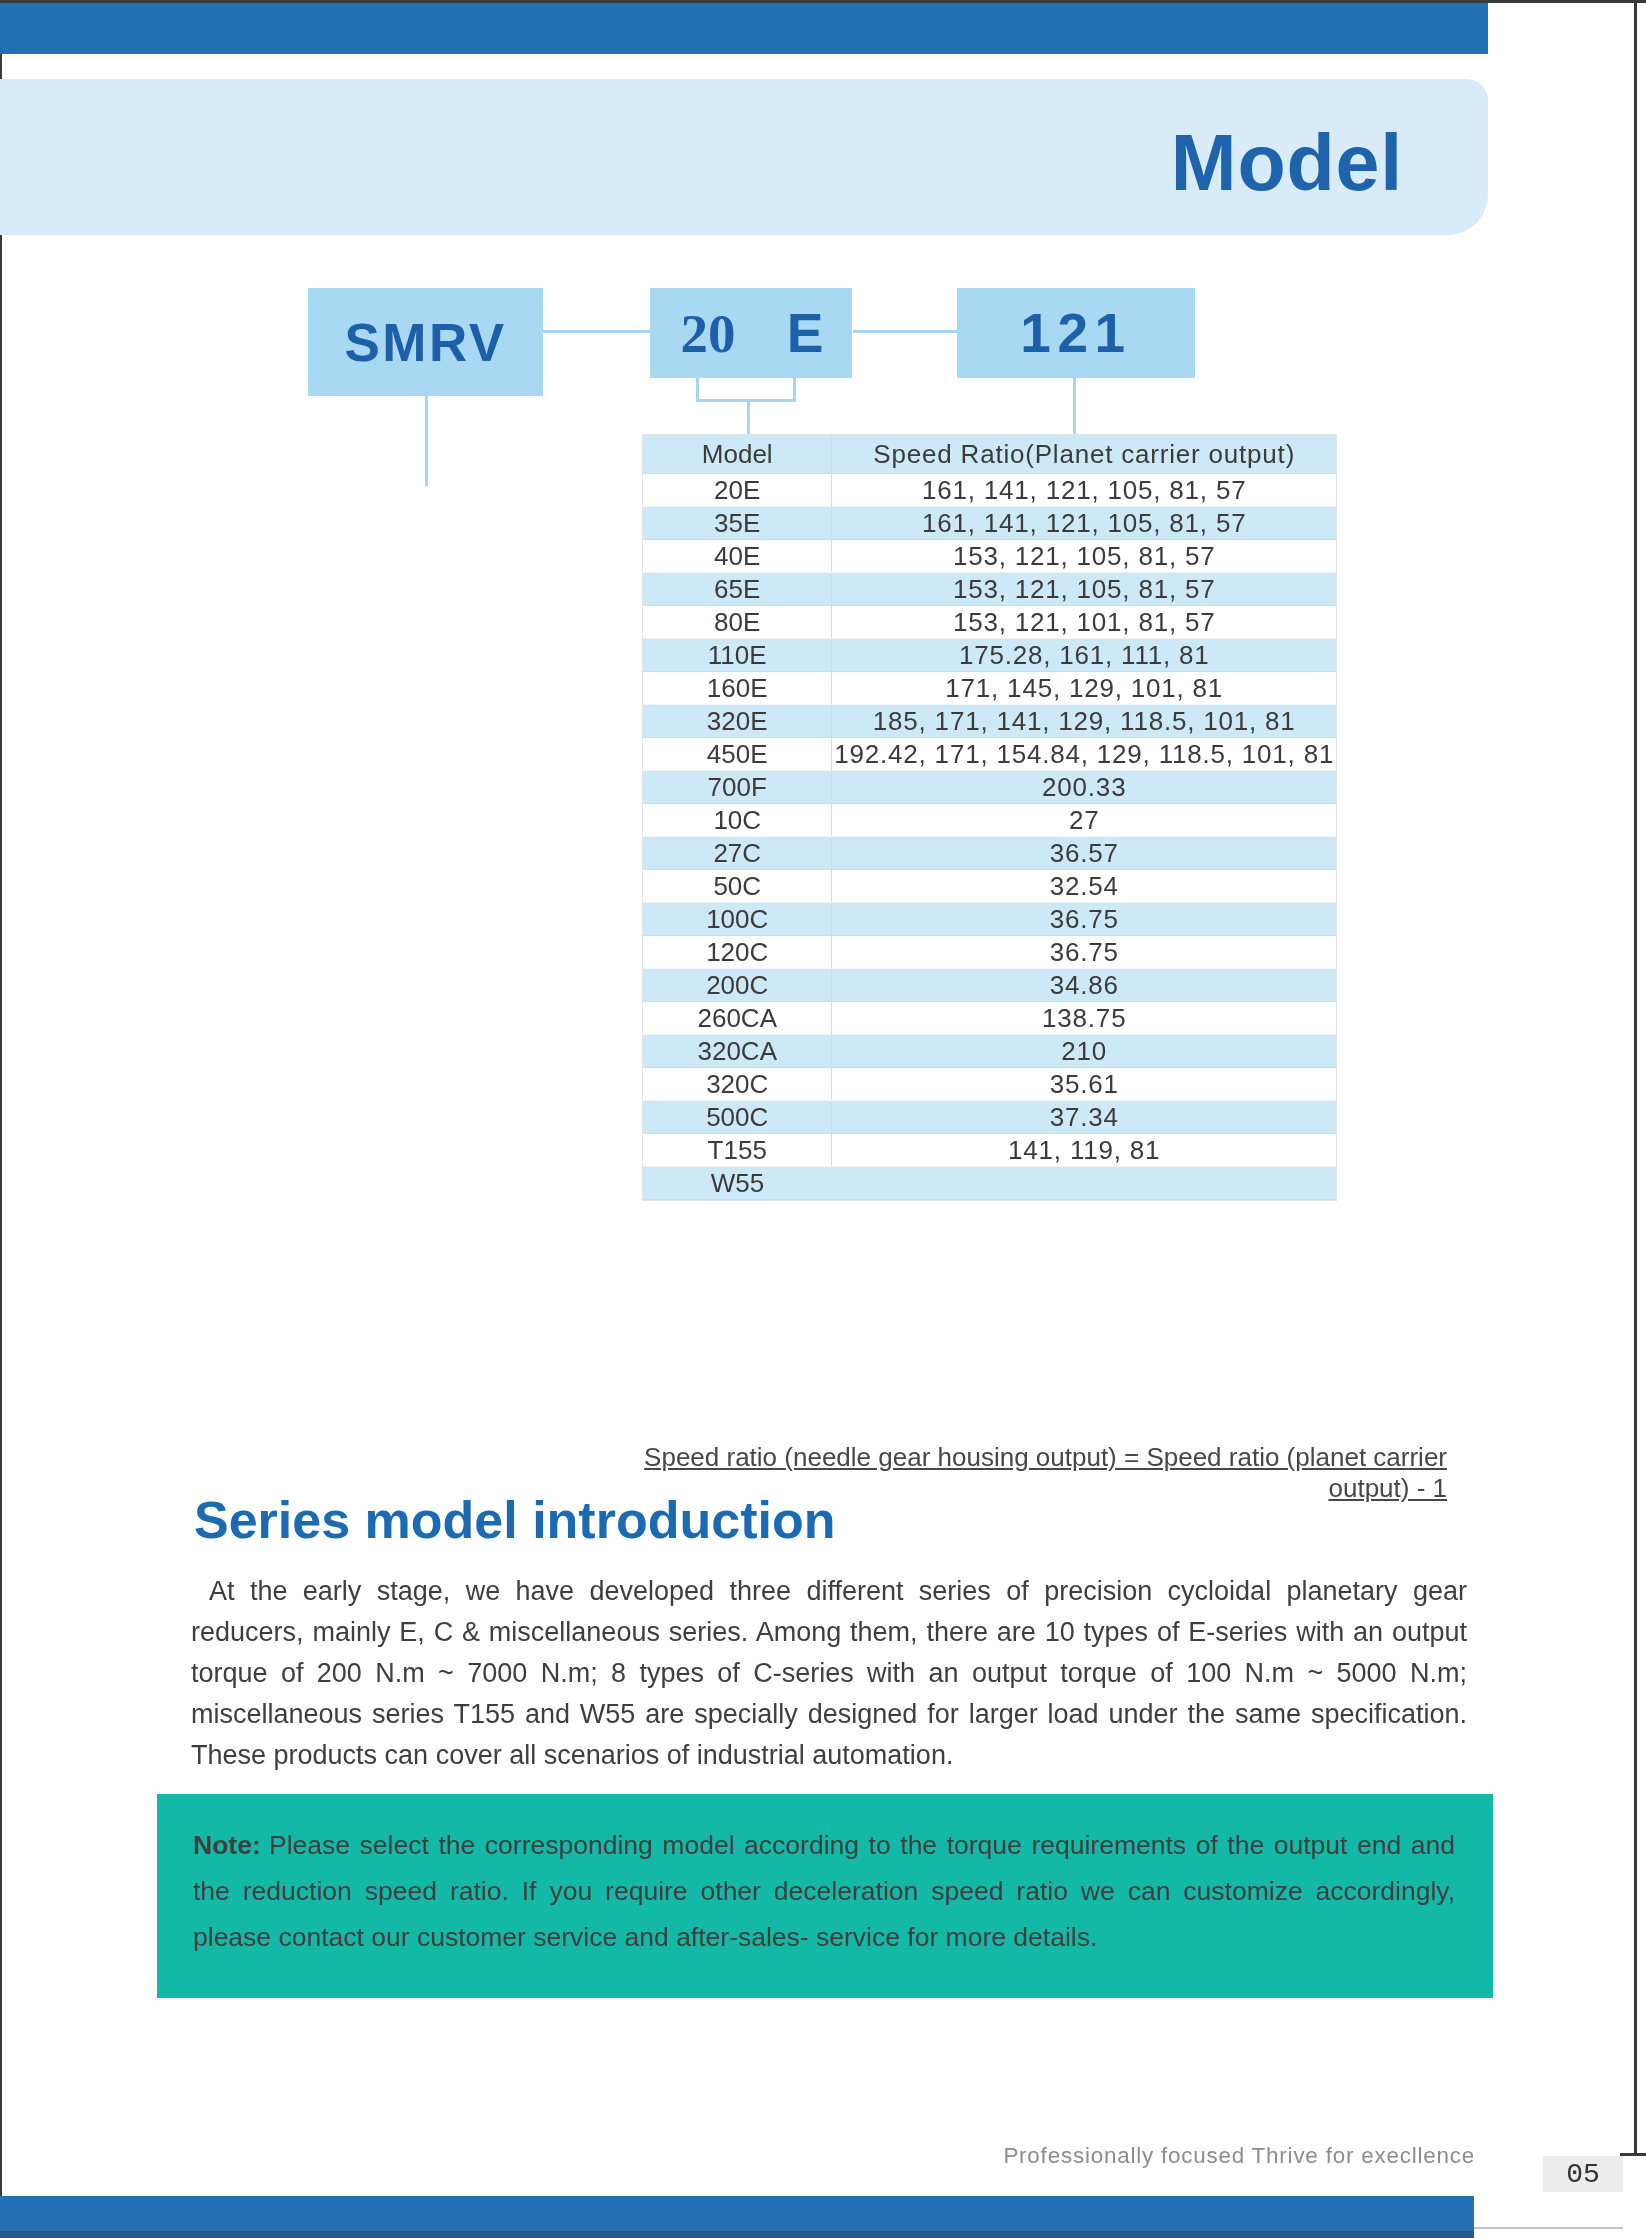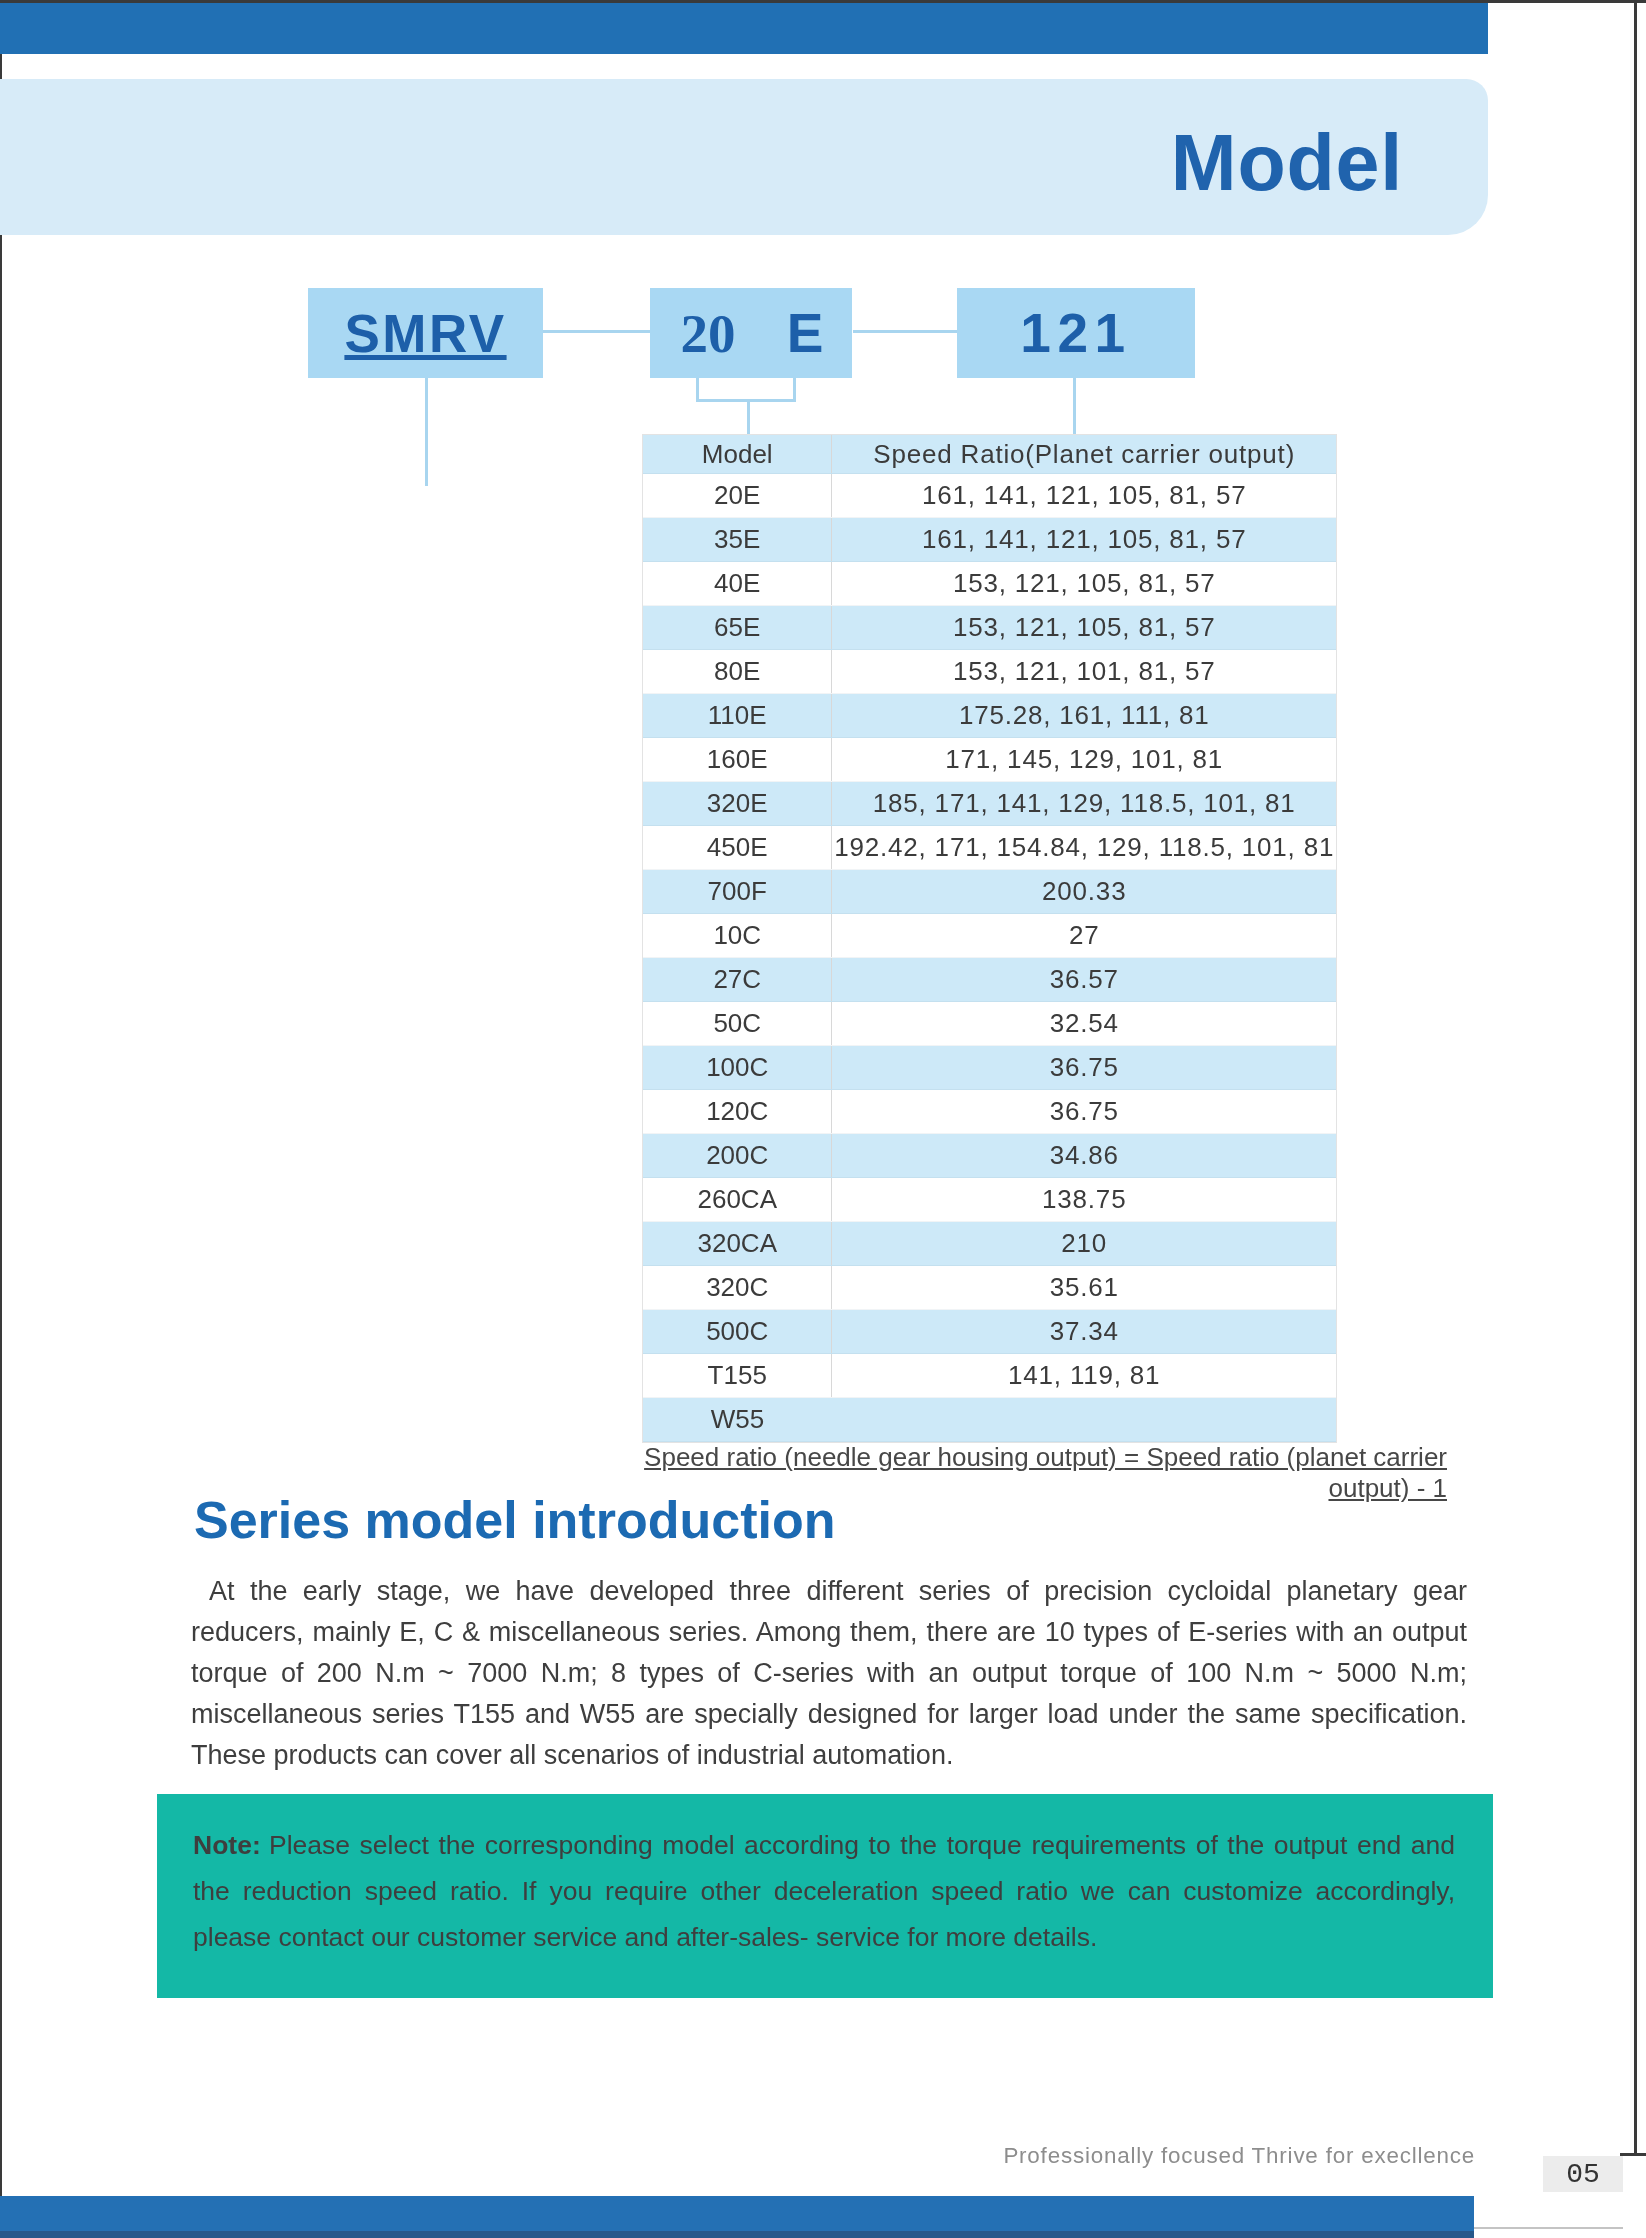--- a/index.html
+++ b/index.html
@@ -22,40 +22,40 @@
   .page-title{
     right:243px;top:123px;
     font-size:79px;font-weight:bold;color:#2063ad;line-height:1;z-index:2;
     letter-spacing:0.8px;
   }
   
   .dbox{
     background:#a9d8f3;color:#1d5fa9;font-weight:bold;
     display:flex;align-items:center;justify-content:center;z-index:2;
   }
-  .smrv{left:308px;top:288px;width:235px;height:90px;font-size:53px;letter-spacing:2.5px;text-decoration:underline;}
+  .smrv{left:308px;top:288px;width:235px;height:108px;font-size:53px;letter-spacing:2.5px;}
   .b20{left:650px;top:288px;width:116px;height:90px;font-size:55px;font-family:Liberation Serif, serif;}
   .bE{left:758px;top:288px;width:94px;height:90px;font-size:55px;}
   .b121{left:957px;top:288px;width:238px;height:90px;font-size:55px;letter-spacing:6.6px;}
   .conn{background:#a8d5ef;z-index:1;}
   .c-h1{left:543px;top:330px;width:107px;height:2.5px;}
   .c-h2{left:853px;top:330px;width:104px;height:2.5px;}
   .c-smrv-drop{left:425px;top:377px;width:2.5px;height:109px;}
   .c-leg1{left:696px;top:377px;width:2.5px;height:25px;}
   .c-leg2{left:793px;top:377px;width:2.5px;height:25px;}
   .c-bracket{left:696px;top:399px;width:99px;height:2.5px;}
   .c-center-drop{left:747px;top:399px;width:2.5px;height:35px;}
   .c-drop121{left:1073px;top:377px;width:2.5px;height:57px;}
   
   .rtable{
     left:642px;top:434px;width:695px;z-index:2;
     border:0.8px solid #e3e3e3;box-sizing:border-box;
     font-size:26px;color:#3b3b3b;
   }
-  .trow{display:flex;height:44px;box-sizing:border-box;border-bottom:0.8px solid rgba(120,150,170,0.10);}
+  .trow{display:flex;height:33px;box-sizing:border-box;border-bottom:0.8px solid rgba(120,150,170,0.10);}
   .trow.head{height:39px;background:#cde9f8;font-size:26px;}
   .trow.blue{background:#cde9f8;}
   .trow.white{background:#ffffff;}
   .cell{display:flex;align-items:center;justify-content:center;box-sizing:border-box;}
   .cell.model{width:189px;}
   .cell.ratio{width:506px;border-left:1.7px solid #d8d8d8;letter-spacing:0.8px;}
   
   .formula{
     left:556px;top:1442px;width:891px;text-align:right;
     font-size:26px;color:#474747;z-index:2;text-decoration:underline;

